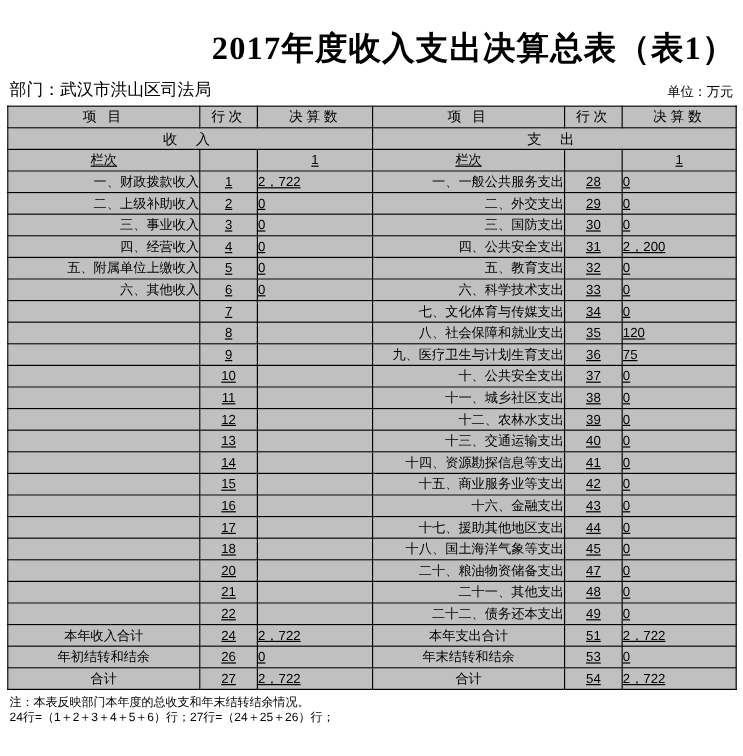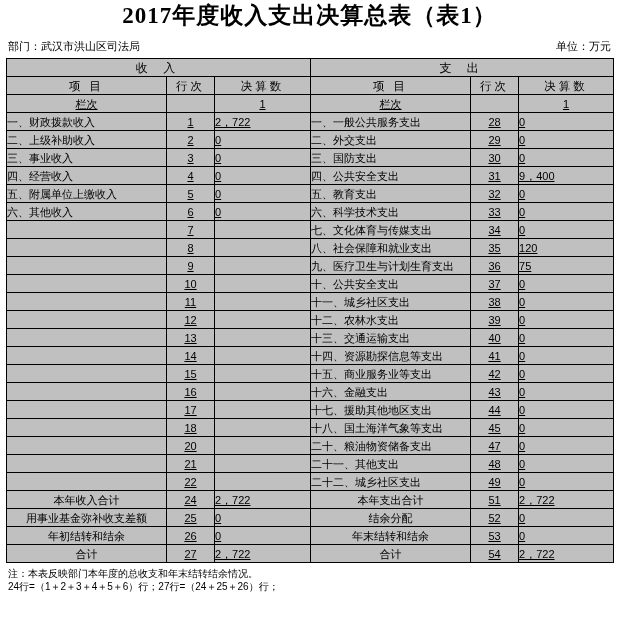--- a/index.html
+++ b/index.html
@@ -15,57 +15,57 @@
     overflow: hidden;
   }
   .page {
     width: 619px;
     height: 630px;
     position: relative;
     box-sizing: border-box;
     padding: 0 6px;
   }
   .title {
-    text-align: center;
+    text-align: right;
     font-family: "Liberation Serif", serif;
-    font-size: 23px;
+    font-size: 27px;
     font-weight: bold;
     letter-spacing: 1px;
-    padding-top: 0;
+    padding-top: 22px;
     padding-bottom: 8px;
   }
   .meta-row {
     display: flex;
     justify-content: space-between;
     align-items: flex-end;
     font-size: 11px;
     padding: 0 2px 4px 2px;
   }
-  .meta-left { font-size: 11px; }
+  .meta-left { font-size: 14px; }
   .meta-right { font-size: 11px; }
 
   table.main {
     border-collapse: collapse;
     width: 607px;
     table-layout: fixed;
     font-size: 11px;
   }
   table.main td, table.main th {
     border: 1px solid #000;
     padding: 0;
     height: 17px;
     line-height: 16px;
     background: #c0c0c0;
     font-weight: normal;
     overflow: hidden;
     white-space: nowrap;
   }
   .c-label {
     padding-left: 4px;
-    text-align: left;
+    text-align: right;
   }
   .c-center { text-align: center; text-decoration: underline; }
   .c-right { text-align: left; padding-right: 5px; text-decoration: underline; }
   .sec-head {
     text-align: center;
     font-size: 12px;
     letter-spacing: 6px;
     height: 18px;
   }
   .col-head {
@@ -105,30 +105,30 @@
     <colgroup>
       <col style="width:160px">
       <col style="width:48px">
       <col style="width:96px">
       <col style="width:160px">
       <col style="width:48px">
       <col style="width:95px">
     </colgroup>
     <thead>
       <tr>
-        <th class="sec-head" colspan="3">收        入</th>
-        <th class="sec-head" colspan="3">支        出</th>
-      </tr>
-      <tr>
         <th class="col-head">项        目</th>
         <th class="col-head">行次</th>
         <th class="col-head num-cell">决算数</th>
         <th class="col-head">项        目</th>
         <th class="col-head">行次</th>
         <th class="col-head num-cell">决算数</th>
+      </tr>
+      <tr>
+        <th class="sec-head" colspan="3">收        入</th>
+        <th class="sec-head" colspan="3">支        出</th>
       </tr>
       <tr>
         <td class="c-center">栏次</td>
         <td class="c-center"></td>
         <td class="c-center num-cell">1</td>
         <td class="c-center">栏次</td>
         <td class="c-center"></td>
         <td class="c-center num-cell">1</td>
       </tr>
     </thead>
@@ -156,21 +156,21 @@
           <td class="c-label">三、国防支出</td>
           <td class="c-center">30</td>
           <td class="c-right num-cell">0</td>
         </tr>
         <tr>
           <td class="c-label">四、经营收入</td>
           <td class="c-center">4</td>
           <td class="c-right num-cell">0</td>
           <td class="c-label">四、公共安全支出</td>
           <td class="c-center">31</td>
-          <td class="c-right num-cell">9，400</td>
+          <td class="c-right num-cell">2，200</td>
         </tr>
         <tr>
           <td class="c-label">五、附属单位上缴收入</td>
           <td class="c-center">5</td>
           <td class="c-right num-cell">0</td>
           <td class="c-label">五、教育支出</td>
           <td class="c-center">32</td>
           <td class="c-right num-cell">0</td>
         </tr>
         <tr>
@@ -290,41 +290,33 @@
           <td class="c-center">21</td>
           <td class="c-right num-cell"></td>
           <td class="c-label">二十一、其他支出</td>
           <td class="c-center">48</td>
           <td class="c-right num-cell">0</td>
         </tr>
         <tr>
           <td class="c-label"></td>
           <td class="c-center">22</td>
           <td class="c-right num-cell"></td>
-          <td class="c-label">二十二、城乡社区支出</td>
+          <td class="c-label">二十二、债务还本支出</td>
           <td class="c-center">49</td>
           <td class="c-right num-cell">0</td>
         </tr>
         <tr>
           <td class="total-label">本年收入合计</td>
           <td class="c-center">24</td>
           <td class="c-right num-cell green">2，722</td>
           <td class="total-label">本年支出合计</td>
           <td class="c-center">51</td>
           <td class="c-right num-cell green">2，722</td>
         </tr>
         <tr>
-          <td class="total-label">用事业基金弥补收支差额</td>
-          <td class="c-center">25</td>
-          <td class="c-right num-cell">0</td>
-          <td class="total-label">结余分配</td>
-          <td class="c-center">52</td>
-          <td class="c-right num-cell">0</td>
-        </tr>
-        <tr>
           <td class="total-label">年初结转和结余</td>
           <td class="c-center">26</td>
           <td class="c-right num-cell">0</td>
           <td class="total-label">年末结转和结余</td>
           <td class="c-center">53</td>
           <td class="c-right num-cell">0</td>
         </tr>
         <tr>
           <td class="total-label">合计</td>
           <td class="c-center">27</td>

